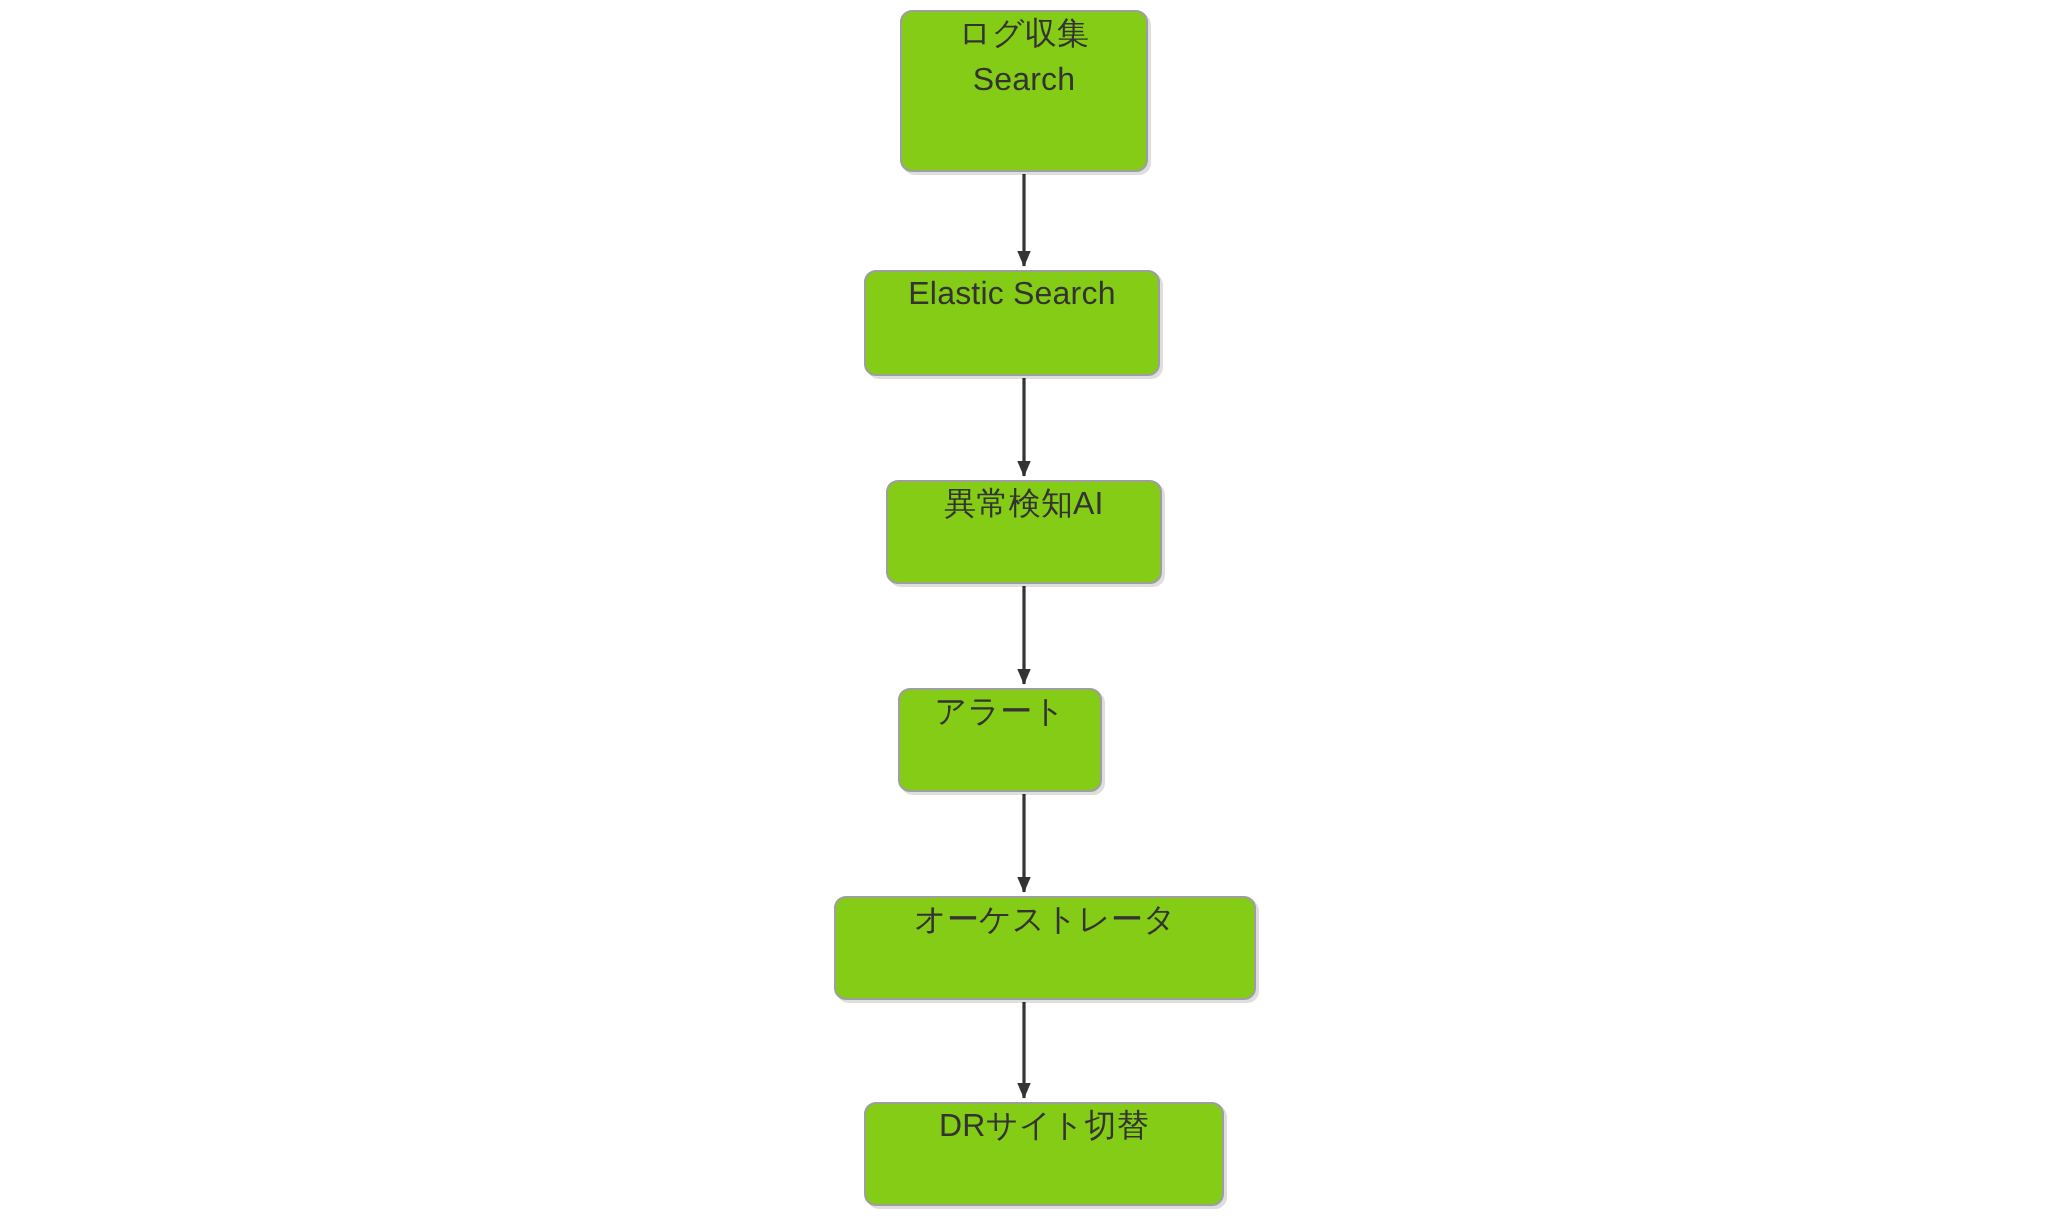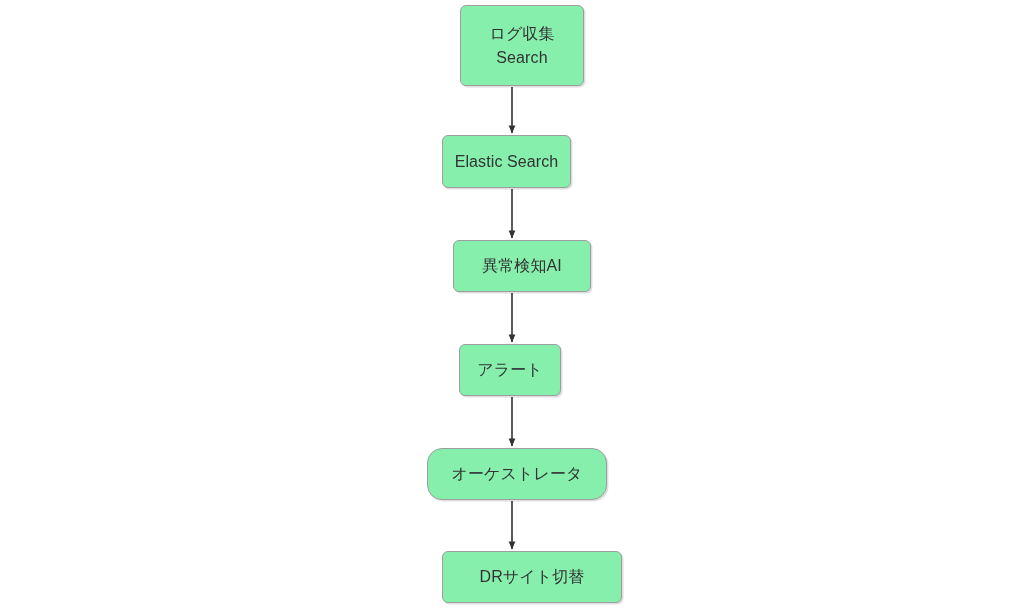--- a/index.html
+++ b/index.html
@@ -22,44 +22,42 @@
     position: absolute;
     left: 0;
     top: 0;
     width: 1024px;
     height: 612px;
     pointer-events: none;
   }
   .node {
     position: absolute;
     box-sizing: border-box;
-    background: #86efac;
+    background: #84cc16;
     border: 1px solid #9e9e9e;
     border-radius: 6px;
     box-shadow: 1.5px 1.5px 0 rgba(0,0,0,0.13);
     display: flex;
     flex-direction: column;
     align-items: center;
-    justify-content: center;
     color: #333333;
     font-size: 16px;
     line-height: 1.45;
     text-align: center;
     white-space: nowrap;
     letter-spacing: 0.1px;
-    margin-left: 10px;
   }
   .node .line {
     display: block;
   }
   .node-1 { left: 450px; top: 5px;   width: 124px; height: 81px; }
-  .node-2 { left: 432px; top: 135px; width: 129px; height: 53px; }
+  .node-2 { left: 432px; top: 135px; width: 148px; height: 53px; }
   .node-3 { left: 443px; top: 240px; width: 138px; height: 52px; }
   .node-4 { left: 449px; top: 344px; width: 102px; height: 52px; }
-  .node-5 { left: 417px; top: 448px; width: 180px; height: 52px; border-radius: 15px; }
+  .node-5 { left: 417px; top: 448px; width: 211px; height: 52px; }
   .node-6 { left: 432px; top: 551px; width: 180px; height: 52px; }
 </style>
 </head>
 <body>
 
 <div id="canvas">
 
   <svg class="edge-layer" viewBox="0 0 1024 612" width="1024" height="612" xmlns="http://www.w3.org/2000/svg">
     <defs>
       <marker id="arrowhead" markerWidth="9" markerHeight="9" refX="7.6" refY="4" orient="auto" markerUnits="userSpaceOnUse">

